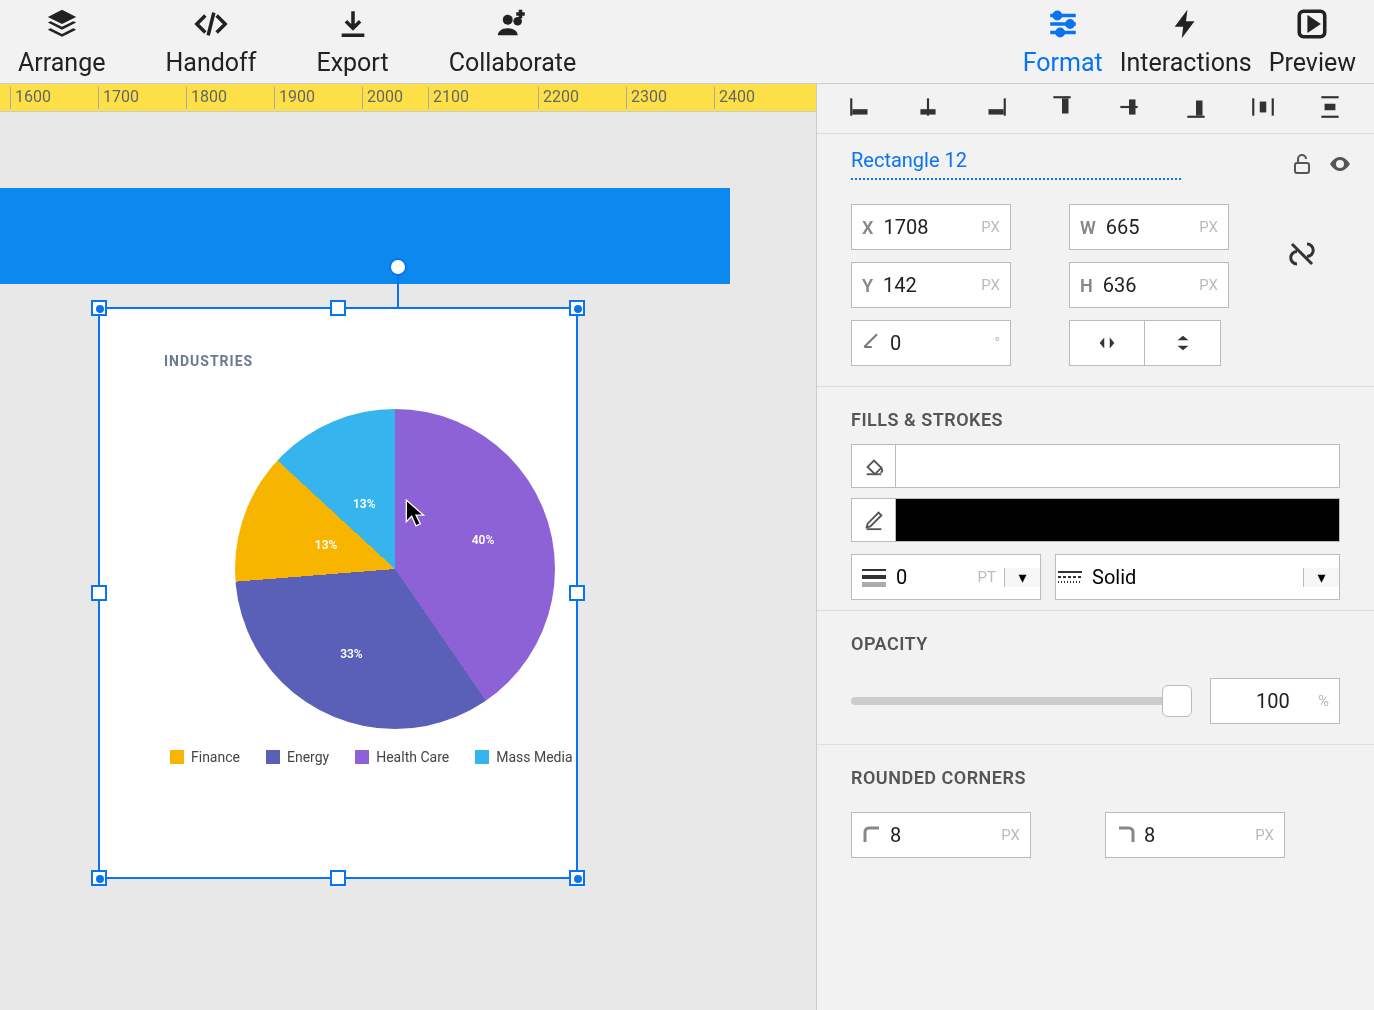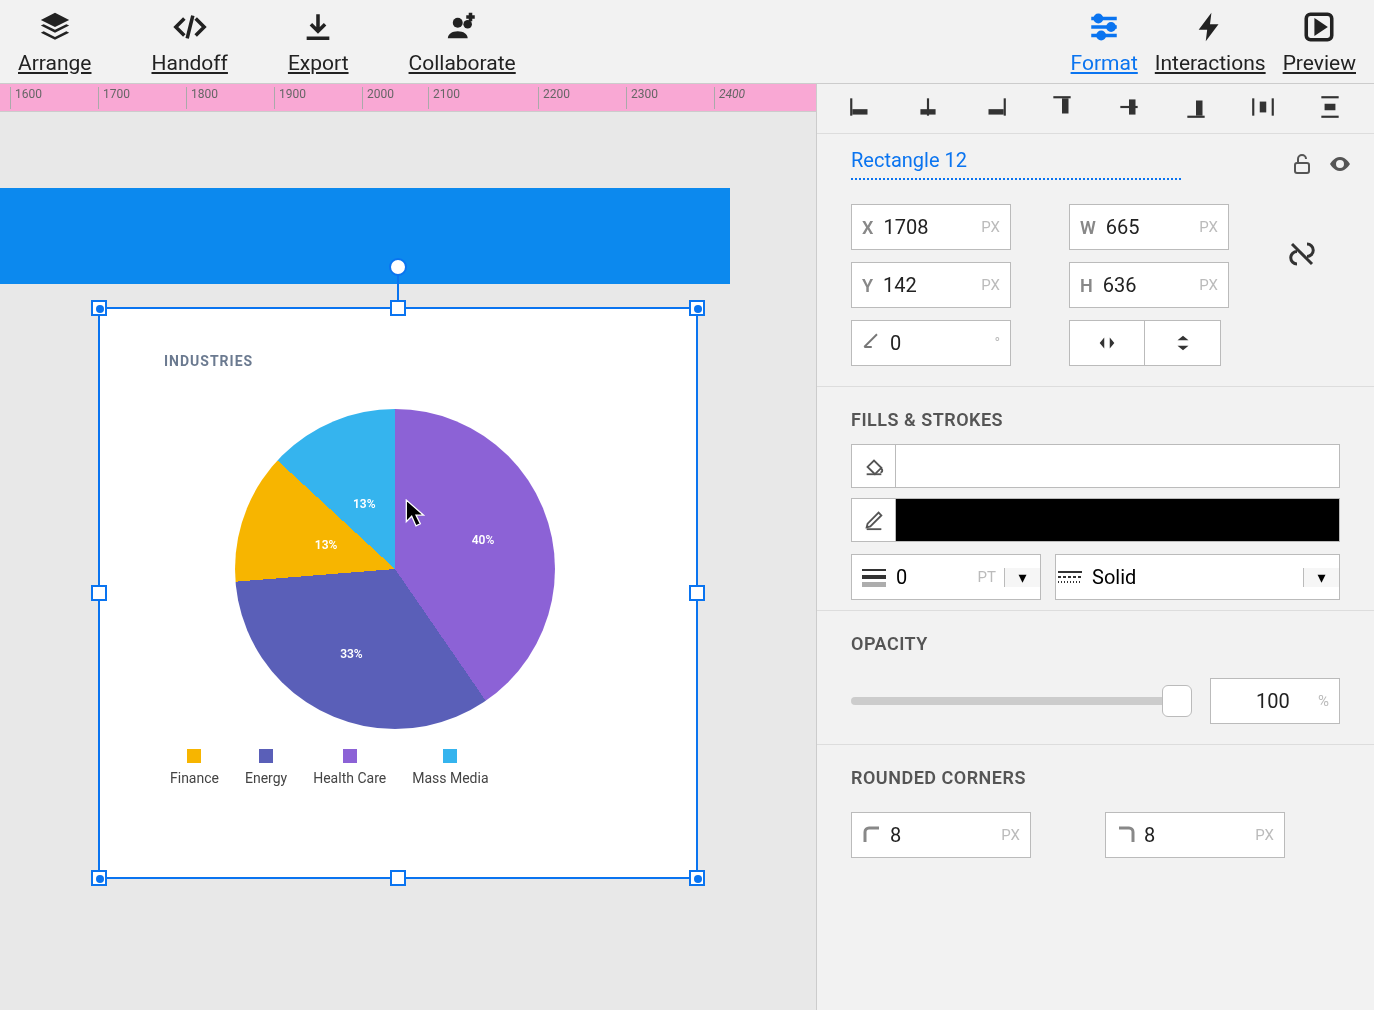--- a/index.html
+++ b/index.html
@@ -7,40 +7,40 @@
 
   
   .toolbar { position: absolute; top: 0; left: 0; right: 0; height: 84px; background: #f2f2f2; display: flex; align-items: center; border-bottom: 1px solid #ccc; }
   .toolbar-left { display: flex; gap: 60px; padding-left: 18px; }
   .toolbar-right { margin-left: auto; display: flex; gap: 17px; padding-right: 18px; }
   .tool-btn { display: flex; flex-direction: column; align-items: center; gap: 6px; cursor: pointer; color: #222; }
   .tool-btn .icon { width: 42px; height: 36px; display: flex; align-items: center; justify-content: center; }
   .tool-btn .icon svg { width: 38px; height: 34px; }
   .tool-btn.active { color: #0a74f0; }
   .tool-btn.active svg { stroke: #0a74f0; fill: #0a74f0; }
-  .tool-btn span.label { font-size: 21px; text-decoration: underline; }
+  .tool-btn span.label { font-size: 25px; }
 
   
-  .ruler { position: absolute; top: 84px; left: 0; width: 816px; height: 28px; background: #f9a8d4; border-bottom: 1px solid #ccc; font-size: 12px; color: #666; }
+  .ruler { position: absolute; top: 84px; left: 0; width: 816px; height: 28px; background: #fde047; border-bottom: 1px solid #ccc; font-size: 16px; color: #666; }
   .ruler .tick { position: absolute; top: 3px; border-left: 1px solid #aaa; height: 22px; padding-left: 4px; }
 
   
   .canvas { position: absolute; top: 112px; left: 0; width: 816px; bottom: 0; background: #e8e8e8; overflow: hidden; }
   .blue-header { position: absolute; top: 76px; left: 0; width: 730px; height: 96px; background: #0c89ee; }
-  .selected-rect { position: absolute; top: 195px; left: 98px; width: 600px; height: 572px; background: #fff; border: 2px solid #0a74f0; border-radius: 8px; }
+  .selected-rect { position: absolute; top: 195px; left: 98px; width: 480px; height: 572px; background: #fff; border: 2px solid #0a74f0; border-radius: 8px; }
   .sel-handle { position: absolute; width: 16px; height: 16px; background: #fff; border: 2px solid #0a74f0; }
   .sel-handle.mid-circle { border-radius:50%; width:18px; height:18px; background:#fff; border:2px solid #0a74f0; }
   .sel-corner-inner { position:absolute; width:8px; height:8px; border-radius:50%; background:#0a74f0; top:3px; left:3px;}
   .connector-line { position:absolute; width:2px; background:#0a74f0; left:50%; transform:translateX(-50%); }
 
   .chart-title { position: absolute; top: 44px; left: 64px; font-size: 14px; font-weight: 700; color: #6b7a90; letter-spacing: 1px; }
   .pie { position: absolute; top: 100px; left: 135px; width: 320px; height: 320px; border-radius: 50%; }
   .pie-label { position: absolute; font-size: 12px; font-weight: 600; color: #fff; }
   .legend { position: absolute; top: 440px; left: 70px; display: flex; gap: 26px; font-size: 14px; color: #444; align-items:center;}
-  .legend-item { display: flex; align-items: center; gap: 7px; flex-direction: column; }
+  .legend-item { display: flex; align-items: center; gap: 7px; }
   .swatch { width: 14px; height: 14px; }
   .cursor-arrow { position:absolute; width:22px; height:28px; }
 
   
   .inspector { position: absolute; top: 84px; right: 0; width: 558px; bottom: 0; background: #f2f2f2; border-left: 1px solid #ccc; overflow: hidden; }
   .align-row { height: 50px; border-bottom: 1px solid #ddd; display: flex; align-items: center; justify-content: space-around; padding: 0 10px; }
   .align-row .align-btn svg { width: 26px; height: 26px; }
   .obj-name-row { display:flex; align-items:center; gap:14px; padding:14px 22px 10px 34px;}
   .obj-name { color:#0a74f0; font-size:20px; border-bottom:2px dotted #0a74f0; padding-bottom:6px; flex:0 0 auto; width:330px;}
   .small-icon { width:24px; height:24px; color:#555; cursor:pointer; }
@@ -139,21 +139,21 @@
 
 <div class="ruler">
     <div class="tick" style="left: 10px;">1600</div>
     <div class="tick" style="left: 98px; text-align: right;">1700</div>
     <div class="tick" style="left: 186px;">1800</div>
     <div class="tick" style="left: 274px;">1900</div>
     <div class="tick" style="left: 362px;">2000</div>
     <div class="tick" style="left: 428px;">2100</div>
     <div class="tick" style="left: 538px;">2200</div>
     <div class="tick" style="left: 626px;">2300</div>
-    <div class="tick" style="left: 714px; font-style: italic;">2400</div>
+    <div class="tick" style="left: 714px;">2400</div>
   </div>
 
 <div class="canvas">
   <div class="blue-header"></div>
 
   <div class="connector-line" style="top:153px; height:42px; left:398px;"></div>
   <div class="sel-handle mid-circle" style="top:146px; left:389px;"></div>
 
   <div class="selected-rect">
 

